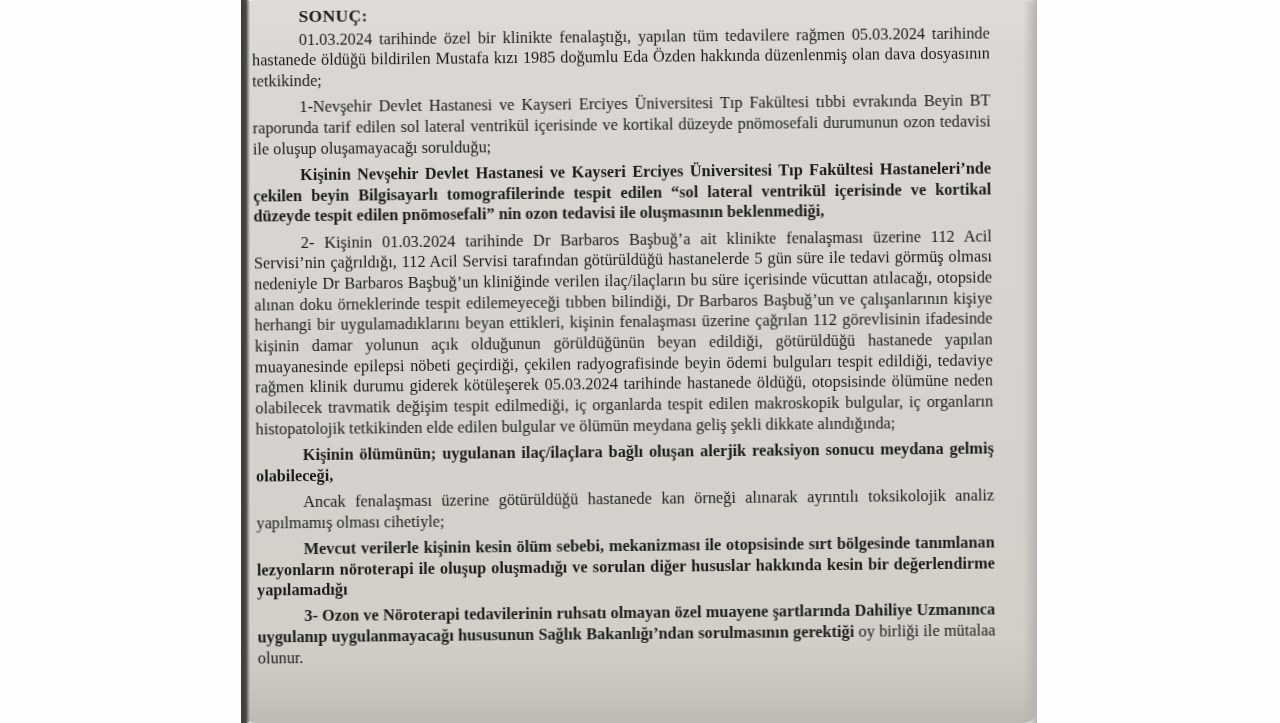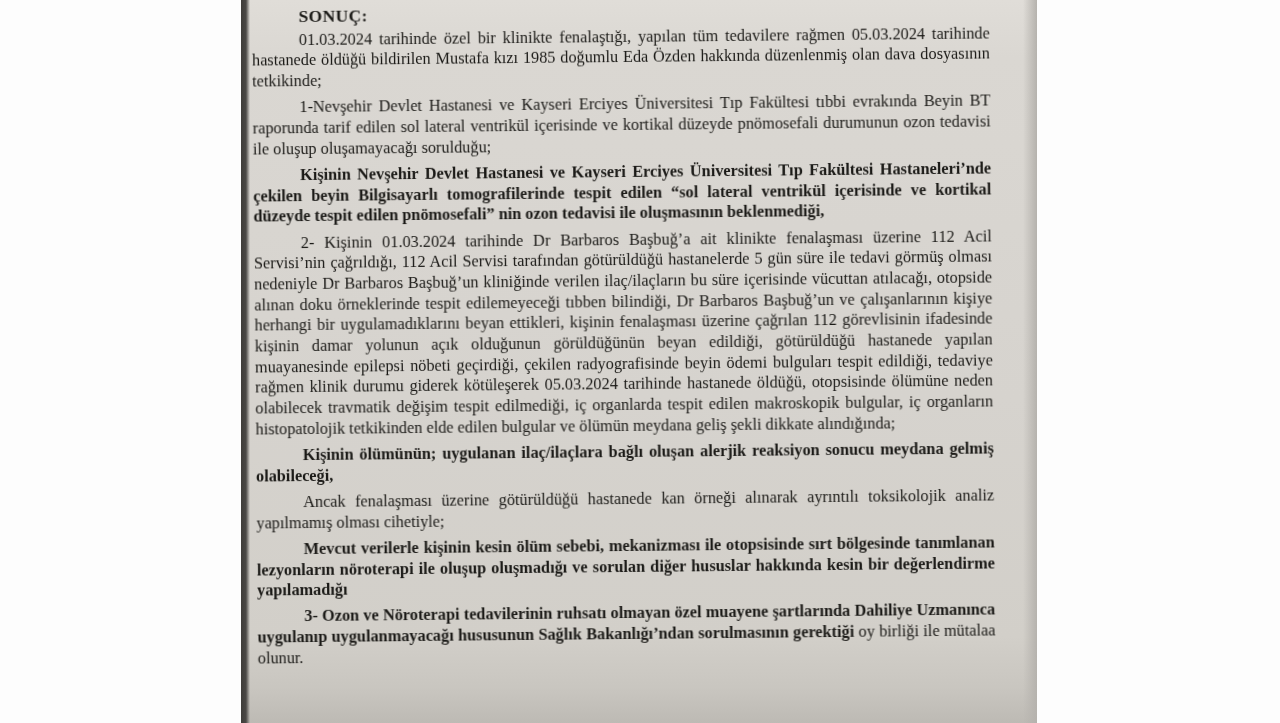--- a/index.html
+++ b/index.html
@@ -9,20 +9,21 @@
     overflow:hidden;
     font-family:"Liberation Serif", serif;
     position:relative;
   }
   .scan-page{
     position:absolute;left:241px;top:0;
     width:796px;height:723px;
     background:linear-gradient(180deg,
       #e0ddd8 0%, #dad7d2 8%, #d6d3ce 55%,
       #d2cfc9 88%, #c9c6c0 95%, #bdbab4 100%);
+    border-radius:14px;
   }
   .scan-page::before{ 
     content:"";position:absolute;left:0;top:0;width:9px;height:100%;
     background:linear-gradient(90deg,#3e3c39 0%,#4a4845 55%,rgba(130,128,124,0) 100%);
   }
   .scan-page::after{ 
     content:"";position:absolute;right:0;top:0;width:14px;height:100%;
     background:linear-gradient(270deg,#b5b2ad 0%,rgba(214,211,206,0) 100%);
   }
   .doc-text{

